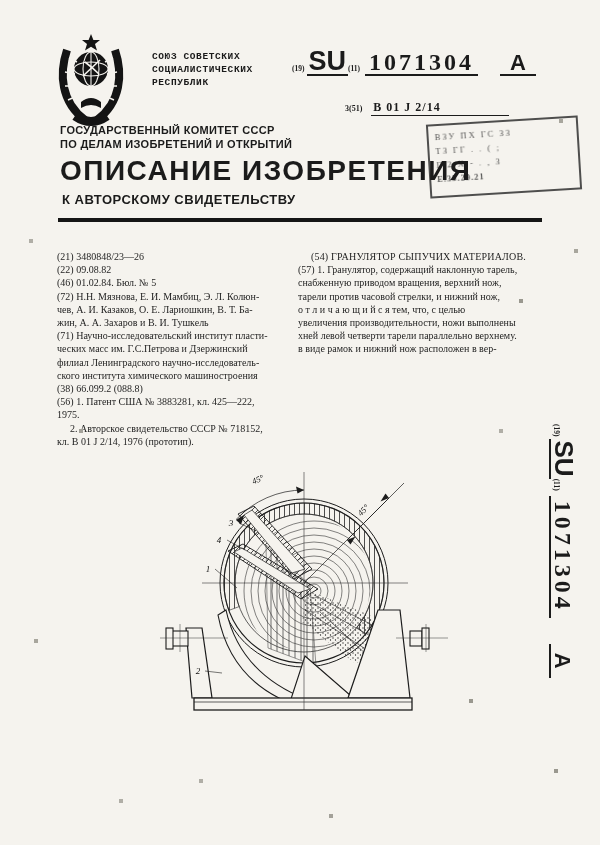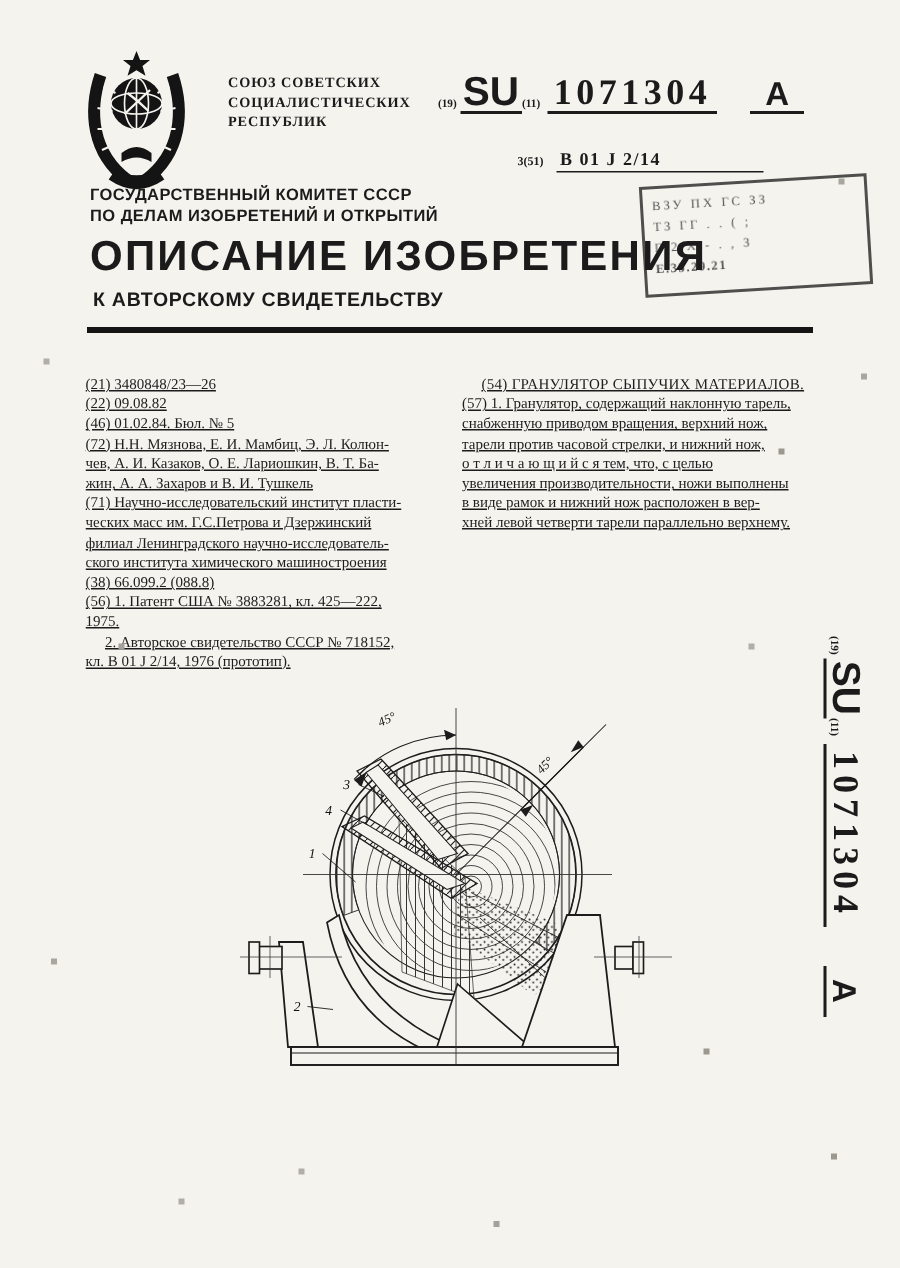--- a/index.html
+++ b/index.html
@@ -7,21 +7,21 @@
   body{
     width:600px;height:845px;position:relative;overflow:hidden;
     background:var(--paper);
     font-family:"Liberation Serif", serif;
     color:var(--ink);
   }
   .abs{position:absolute;}
 
   
   .emblem{left:55px;top:32px;width:72px;height:96px;}
-  .country{left:152px;top:50px;font-family:Liberation Serif, serif;
+  .country{left:152px;top:50px;font-family:Liberation Mono, monospace;
     font-weight:bold;font-size:9.5px;line-height:13px;letter-spacing:.6px;}
   .pubrow{left:292px;top:48px;display:flex;align-items:flex-end;white-space:nowrap;}
   .tinycode{font-size:7.5px;font-weight:bold;margin:0 2px 3px 0;}
   .su{font-family:"Liberation Sans",sans-serif;font-weight:bold;font-size:27px;
     line-height:26px;border-bottom:2.5px solid var(--ink);padding:0 2px;}
   .pubnum{font-weight:bold;font-size:24px;line-height:24px;letter-spacing:3px;
     border-bottom:2.5px solid var(--ink);padding:0 4px;margin-left:3px;}
   .kind{font-family:"Liberation Sans",sans-serif;font-weight:bold;font-size:22px;line-height:23px;
     border-bottom:2.5px solid var(--ink);padding:0 10px;margin-left:22px;}
   .ipcrow{left:345px;top:97px;white-space:nowrap;}
@@ -40,21 +40,21 @@
   .stamp .sline:last-child{font-weight:bold;letter-spacing:1px;}
 
   
   .title{left:60px;top:155px;font-family:"Liberation Sans",sans-serif;
     font-weight:bold;font-size:28px;letter-spacing:1.5px;text-align:center;}
   .subtitle{left:62px;top:192px;font-family:"Liberation Sans",sans-serif;
     font-weight:bold;font-size:13px;letter-spacing:.5px;}
   .rule{left:58px;top:218px;width:484px;height:3.5px;background:#151515;}
 
   
-  .cols{left:57px;top:250px;width:492px;display:flex;gap:10px;text-decoration:underline;}
+  .cols{left:57px;top:250px;width:492px;display:flex;}
   .col{width:241px;}
   .tline{font-size:10px;line-height:13.2px;color:#1e1e1e;white-space:nowrap;overflow:hidden;}
   .biblio .tline:nth-child(14){padding-left:13px;}
   .abstract .tline:first-child{letter-spacing:.2px;text-align:center;}
 
   
   .sidebar{left:576px;top:424px;transform:rotate(90deg);transform-origin:top left;
     white-space:nowrap;display:flex;align-items:flex-end;}
   .sb-tiny{font-size:7.5px;font-weight:bold;margin:0 2px 3px 0;}
   .sb-su{font-family:"Liberation Sans",sans-serif;font-weight:bold;font-size:26px;line-height:25px;
@@ -145,22 +145,22 @@
       <div class="tline">2. Авторское свидетельство СССР № 718152,</div>
       <div class="tline">кл. B 01 J 2/14, 1976 (прототип).</div>
     </div>
   <div class="col abstract">
       <div class="tline">(54) ГРАНУЛЯТОР СЫПУЧИХ МАТЕРИАЛОВ.</div>
       <div class="tline">(57) 1. Гранулятор, содержащий наклонную тарель,</div>
       <div class="tline">снабженную приводом вращения, верхний нож,</div>
       <div class="tline">тарели против часовой стрелки, и нижний нож,</div>
       <div class="tline">о т л и ч а ю щ и й с я  тем, что, с целью</div>
       <div class="tline">увеличения производительности, ножи выполнены</div>
+      <div class="tline">хней левой четверти тарели параллельно верхнему.</div>
       <div class="tline">в виде рамок и нижний нож расположен в вер-</div>
-      <div class="tline">хней левой четверти тарели параллельно верхнему.</div>
     </div>
 </div>
 
 <div class="abs sidebar">
   <span class="sb-tiny">(19)</span>
   <span class="sb-su">SU</span>
   <span class="sb-tiny">(11)</span>
   <span class="sb-num">1071304</span>
   <span class="sb-kind">A</span>
 </div>

